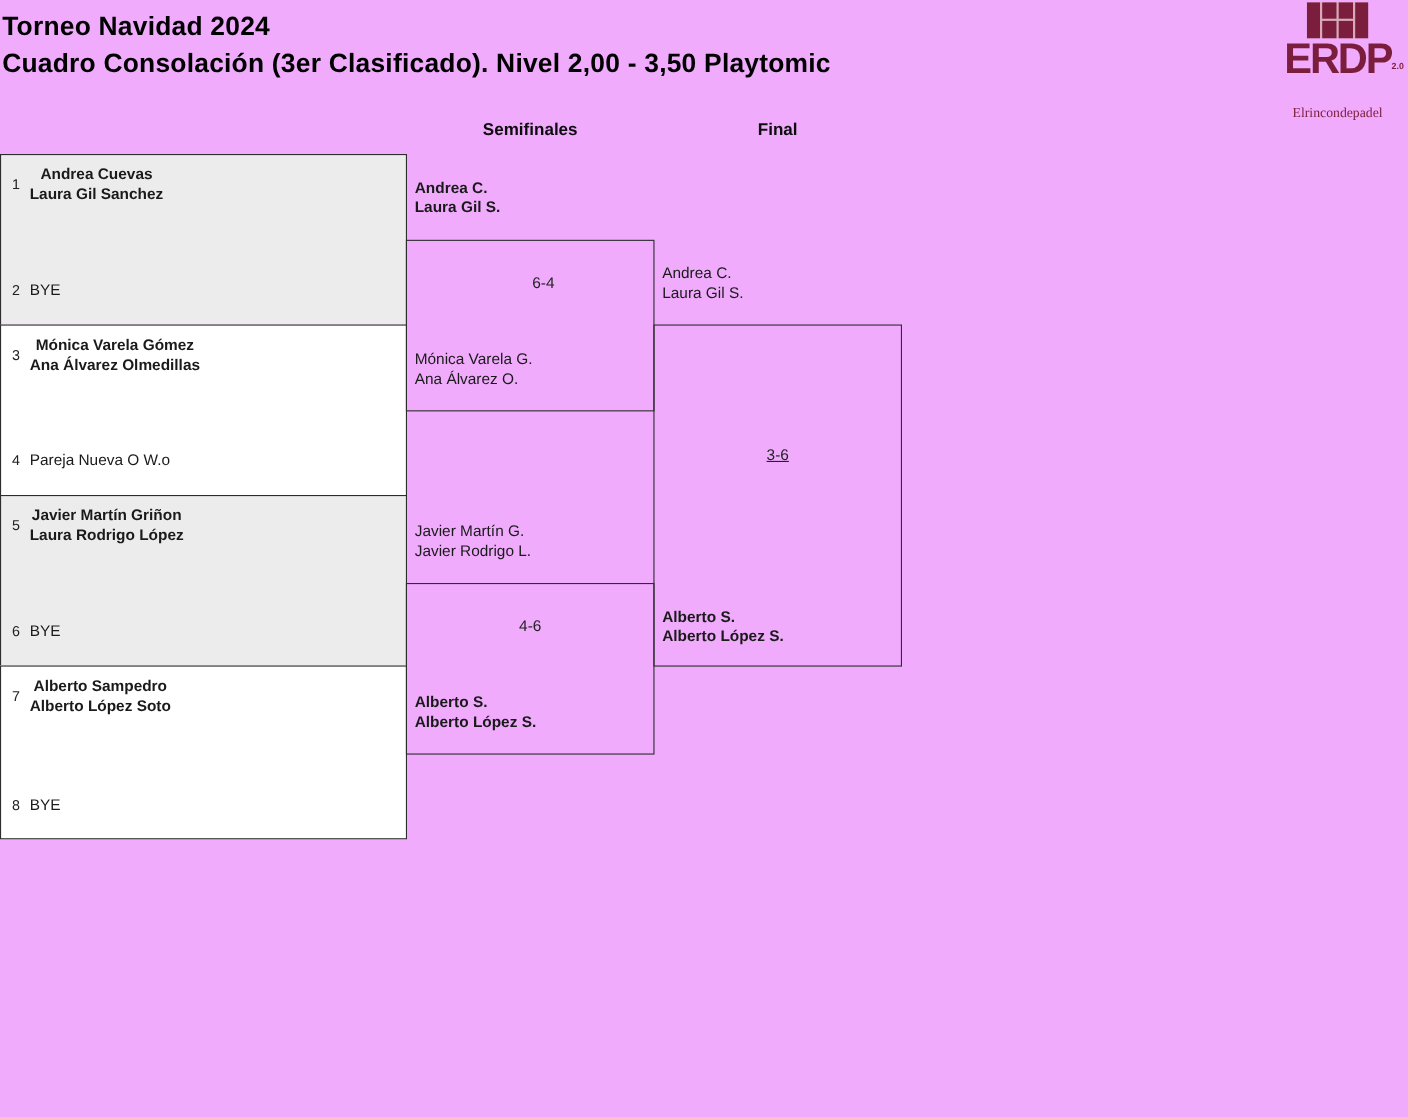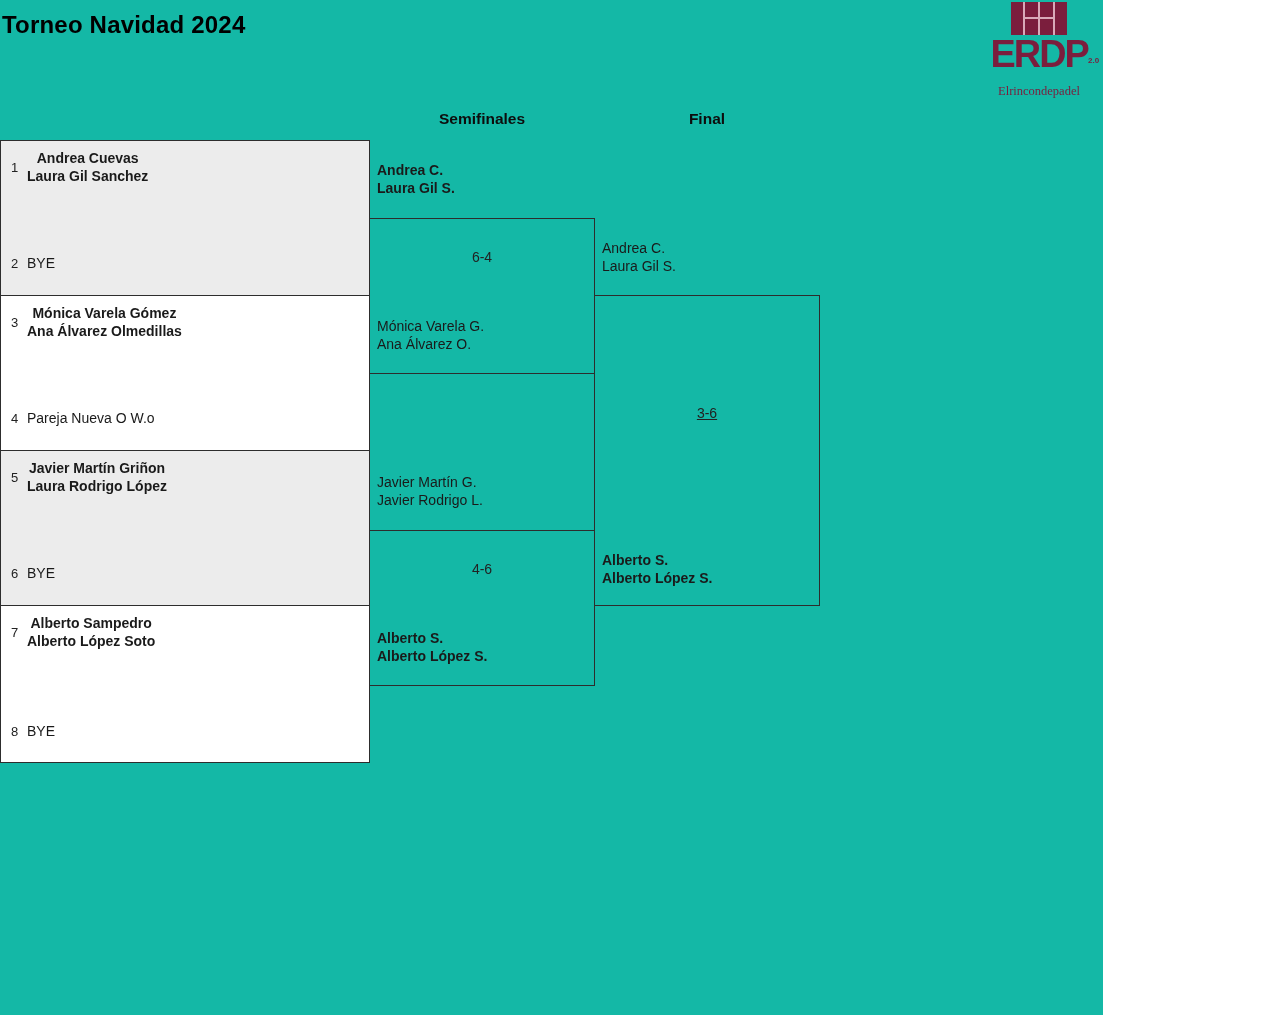--- a/index.html
+++ b/index.html
@@ -1,30 +1,30 @@
 <!DOCTYPE html>
 <html><head>
 <meta charset="utf-8">
 <style>
   html,body { margin:0; padding:0; background:#fff; }
   .page {
-    position:relative; width:1103px; height:1015px; background:#14b8a6;
+    position:relative; width:1280px; height:1015px; background:#f0abfc;
     font-family:"Liberation Sans", sans-serif; color:#111; overflow:hidden;
   }
 
   
   .title-block { position:absolute; left:2px; top:8px; }
   .title-line { font-size:24px; font-weight:700; line-height:33px; color:#000; letter-spacing:0.2px; }
 
   
   .logo { position:absolute; top:2px; right:6px; width:116px; display:flex; flex-direction:column; align-items:center; }
   .logo-wordmark { position:relative; margin-top:1px; line-height:36px;text-align:center; }
   .logo-acronym { font-size:39px; font-weight:800; letter-spacing:-2px; display:inline-block; transform:scaleX(0.97); }
   .logo-version { position:absolute; right:-10px; bottom:1px; font-size:8px; font-weight:700; }
-  .logo-name { font-family:"Liberation Serif", serif; font-size:12.5px; margin-top:4px; }
+  .logo-name { font-family:"Liberation Serif", serif; font-size:12.5px; margin-top:15px; }
 
   
   .col-header { position:absolute; top:110px; text-align:center; font-size:15.5px; font-weight:600; color:#0d0d0d; }
 
   
   .match-box { position:absolute; box-sizing:border-box; background:#fff; }
   .qf-box { left:0; width:370px; border:1.5px solid #2d2d2d; border-bottom:none; }
   .qf-box.last { border-bottom:1.5px solid #2d2d2d; }
   .qf-box.shaded { background:#ececec; }
   .round-box { position:absolute; box-sizing:border-box; border:1.5px solid #2d2d2d; background:transparent; }
@@ -39,20 +39,21 @@
 
   .team-label { position:absolute; font-size:14px; line-height:18px; color:#1a1a1a; }
 </style>
 </head>
 <body>
 
 <div class="page">
 
   <div class="title-block">
     <div class="title-line">Torneo Navidad 2024</div>
+    <div class="title-line">Cuadro Consolación (3er Clasificado). Nivel 2,00 - 3,50 Playtomic</div>
   </div>
 
   <div class="logo">
     <svg width="56" height="33" viewBox="0 0 56 33">
       <rect x="0" y="0" width="56" height="33" fill="#d9a9b8"></rect>
       <rect x="0" y="0" width="12" height="33" fill="#7b1e3d"></rect>
       <rect x="14" y="0" width="13" height="15" fill="#7b1e3d"></rect>
       <rect x="29" y="0" width="13" height="15" fill="#7b1e3d"></rect>
       <rect x="14" y="17" width="13" height="16" fill="#7b1e3d"></rect>
       <rect x="29" y="17" width="13" height="16" fill="#7b1e3d"></rect>
@@ -134,21 +135,21 @@
 
   <div class="round-box" style="left:369px; top:218px; width:226px; height:156px;"></div>
   <div class="round-box" style="left:369px; top:530px; width:226px; height:156px;"></div>
 
   <div class="round-box" style="left:594px; top:295px; width:226px; height:311px;"></div>
 
   <div class="team-label bold" style="left:377px; top:161px;">
     <div>Andrea C.</div>
     <div>Laura Gil S.</div>
   </div>
-  <div class="score" style="left:369px; width:226px; top:249px;">6-4</div>
+  <div class="score" style="left:369px; width:226px; top:249px;padding-left:12px;">6-4</div>
   <div class="team-label" style="left:377px; top:317px;">
     <div>Mónica Varela G.</div>
     <div>Ana Álvarez O.</div>
   </div>
 
   <div class="team-label" style="left:377px; top:473px;">
     <div>Javier Martín G.</div>
     <div>Javier Rodrigo L.</div>
   </div>
   <div class="score" style="left:369px; width:226px; top:561px;">4-6</div>

